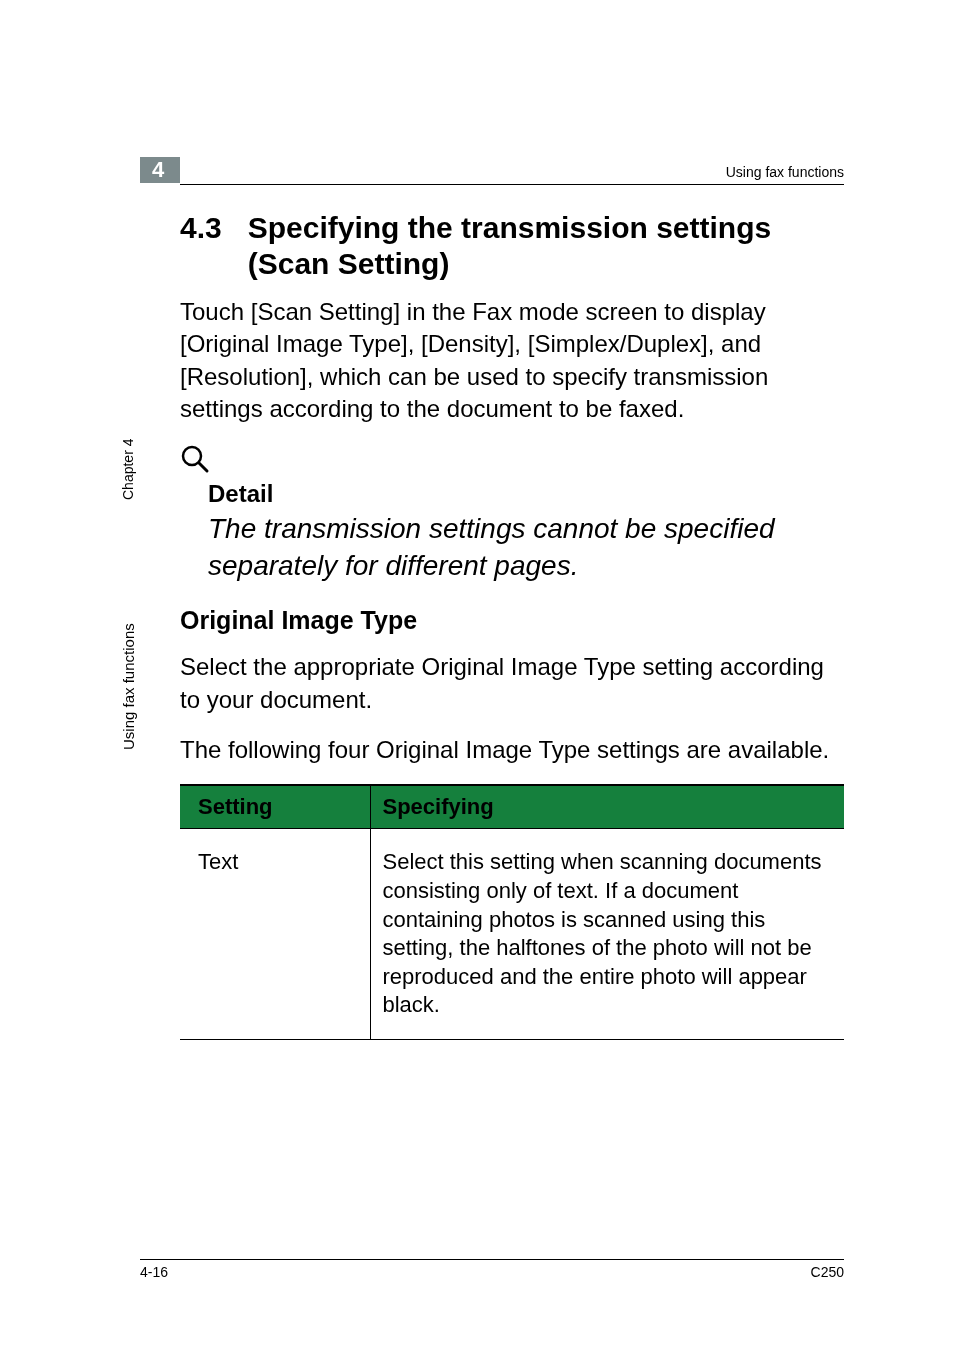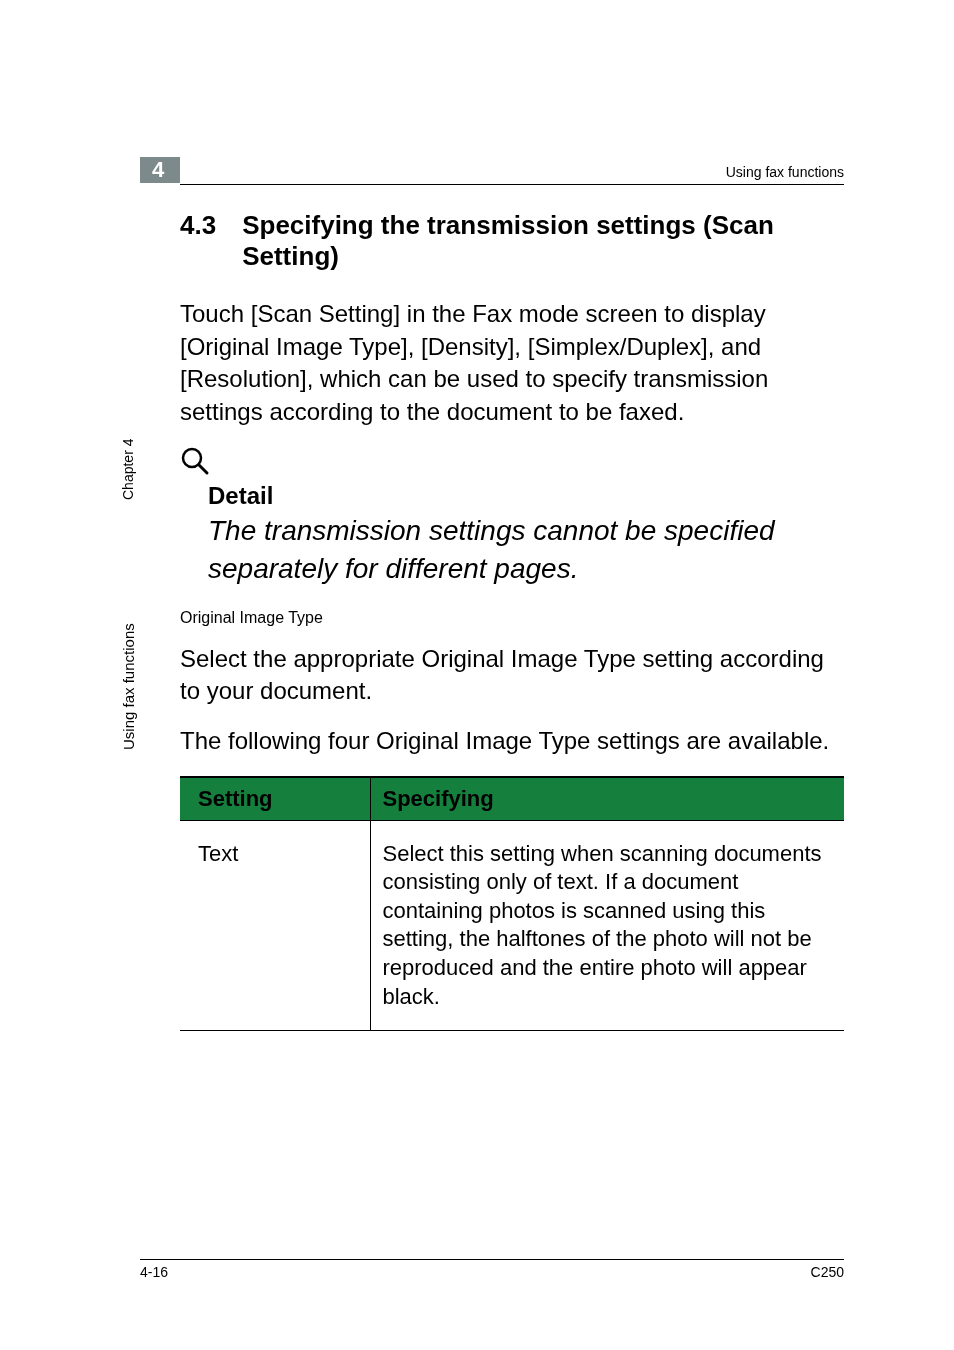--- a/index.html
+++ b/index.html
@@ -71,27 +71,27 @@
       transform: rotate(-90deg);
       transform-origin: left top;
       font-size: 15px;
       white-space: nowrap;
     }
     .content {
       position: relative;
       margin-top: 90px;
     }
     .section-heading {
-      font-size: 26px;
+      font-size: 30px;
       font-weight: bold;
       display: flex;
       align-items: flex-start;
       gap: 26px;
       line-height: 1.2;
-      margin-bottom: 26px;
+      margin-bottom: 14px;
     }
     .section-title-text {
       display: block;
     }
     .body-para {
       font-size: 24px;
       line-height: 1.35;
       margin-bottom: 18px;
     }
     .detail-block {
@@ -109,22 +109,22 @@
       font-style: italic;
       line-height: 1.35;
       margin-left: 28px;
     }
     .magnifier {
       width: 30px;
       height: 30px;
       margin-bottom: 2px;
     }
     .subheading {
-      font-size: 16px;
-      font-weight: normal;
+      font-size: 25px;
+      font-weight: bold;
       margin-bottom: 16px;
     }
     table.settings {
       width: 100%;
       border-collapse: collapse;
       margin-top: 10px;
     }
     table.settings th {
       background: #15803d;
       text-align: left;

